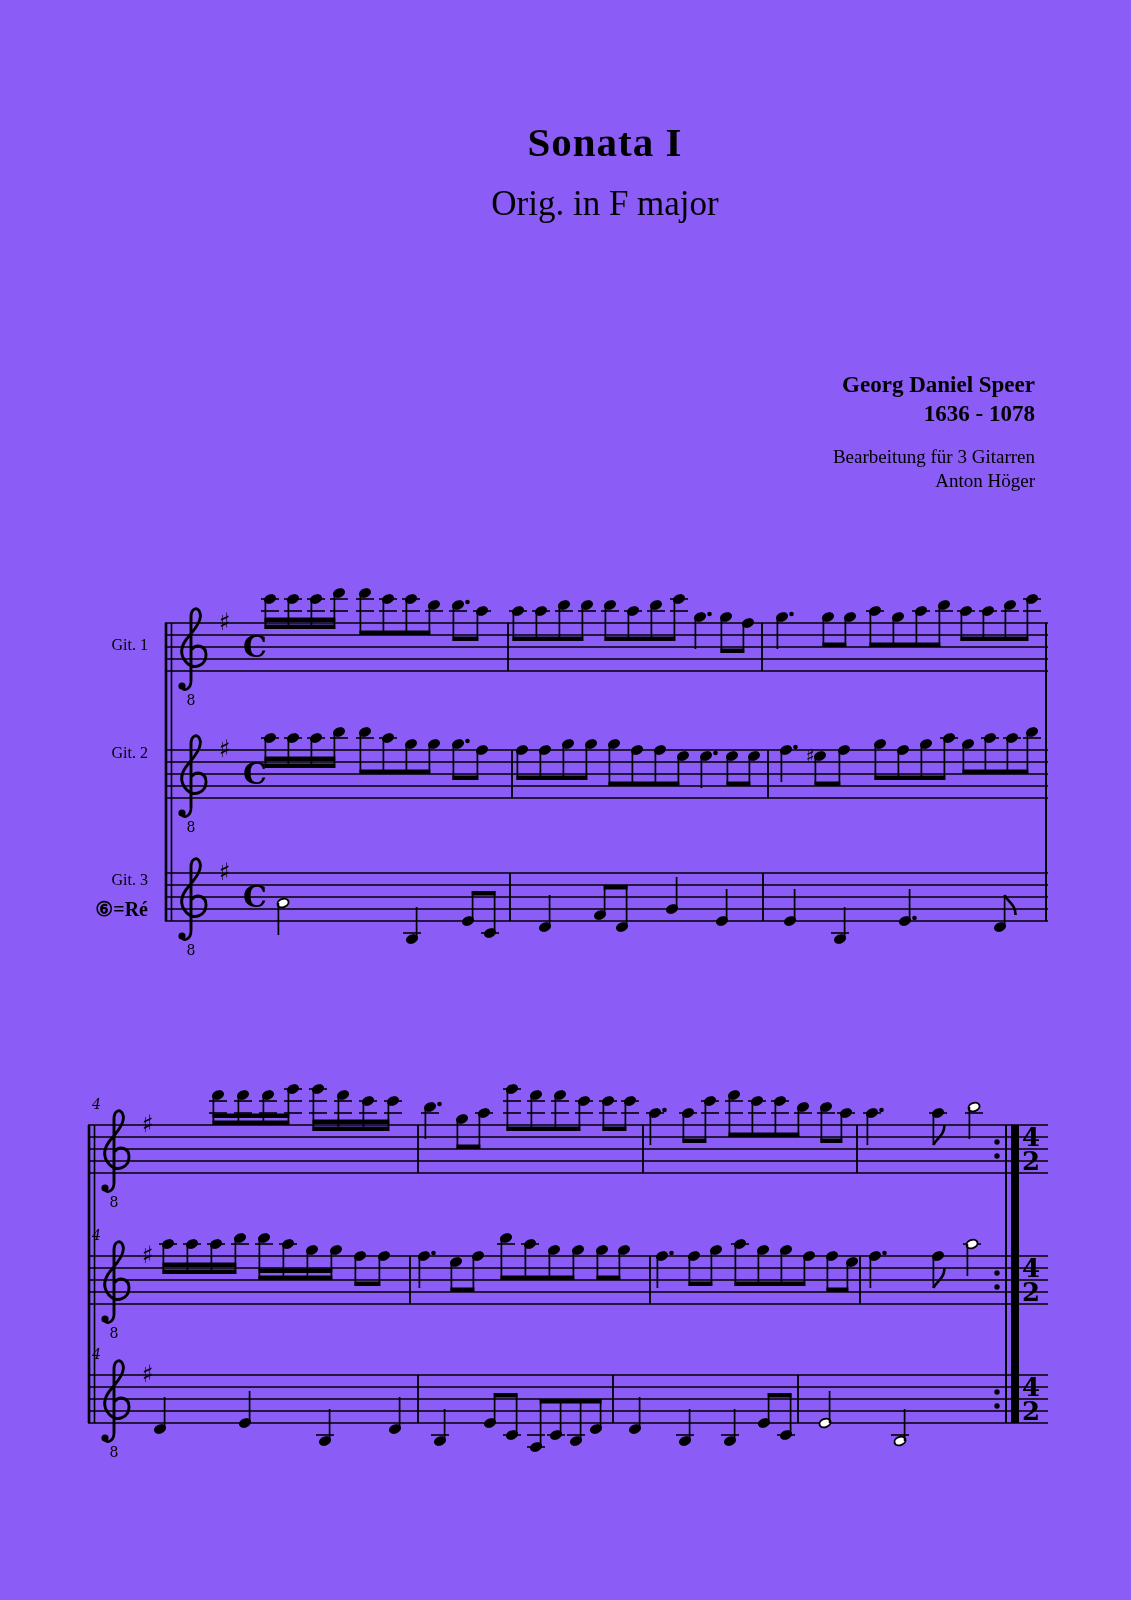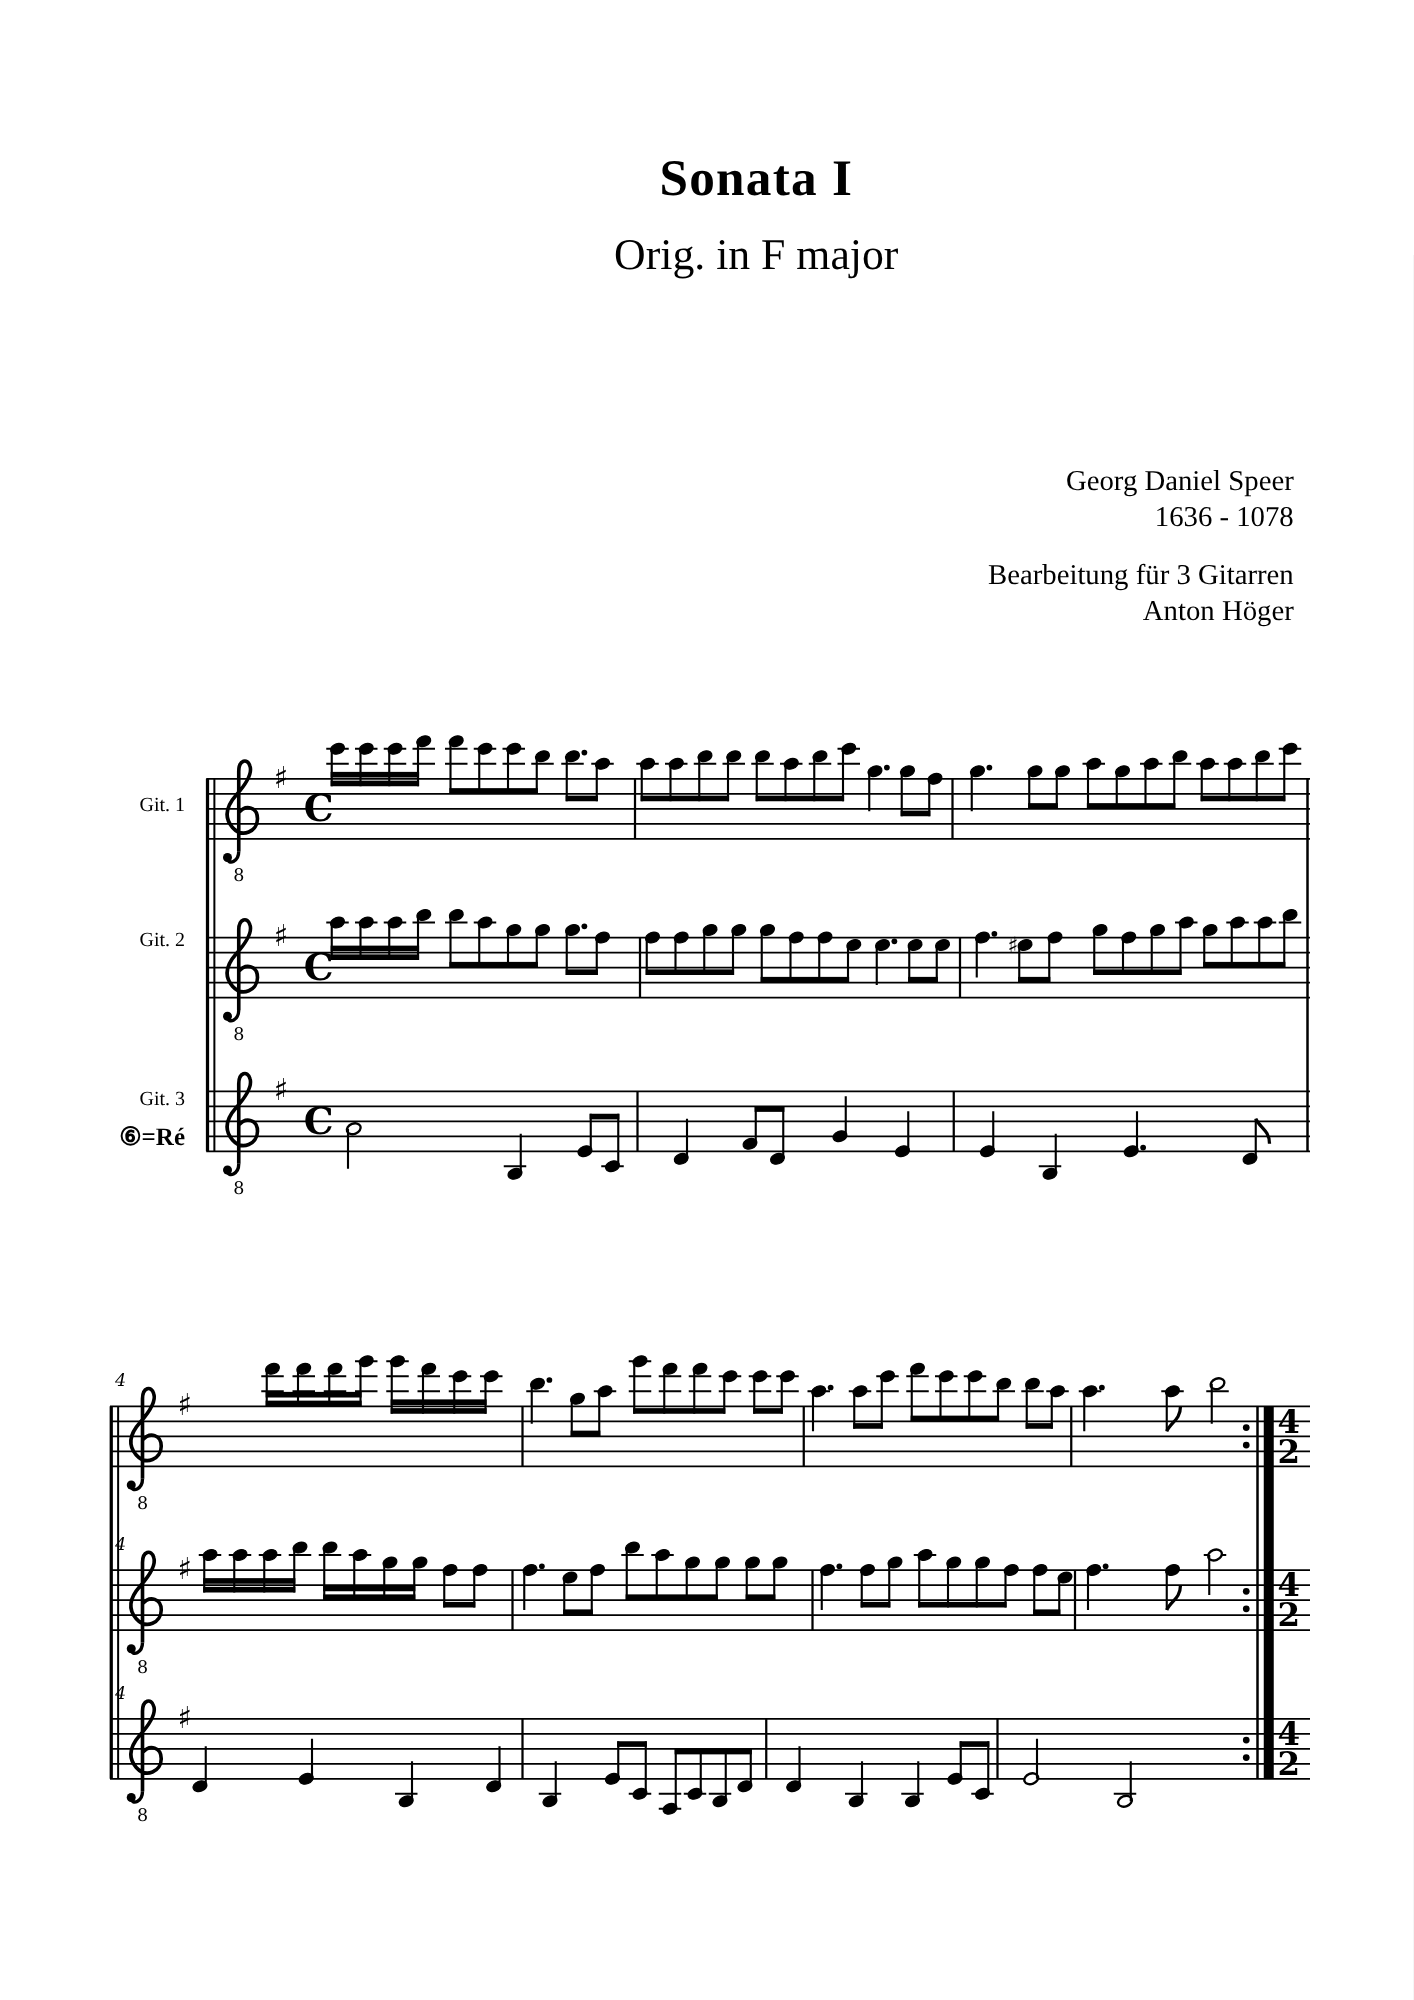--- a/index.html
+++ b/index.html
@@ -1,31 +1,31 @@
 <!DOCTYPE html>
 <html><head>
 <meta charset="utf-8">
 <style>
   html,body{margin:0;padding:0;background:#e8e8e8;}
   .page{
     position:relative;
     width:1131px;height:1600px;
-    background:#ffffff;
+    background:#8b5cf6;
     margin:0 auto;
     overflow:hidden;
     color:#000;
     font-family:"Liberation Serif", serif;
   }
   .abs{position:absolute;}
   .title-block{left:80px;width:1050px;top:118px;text-align:center;}
   .title{font-size:41px;font-weight:bold;letter-spacing:1px;}
   .subtitle{font-size:35px;margin-top:18px;}
   .credits{left:431px;width:604px;top:371px;text-align:right;line-height:1.25;}
-  .composer,.dates{font-size:23px;font-weight:normal;}
-  .arr-block{margin-top:16px;font-size:23px;line-height:1.3;}
+  .composer,.dates{font-size:23px;font-weight:bold;}
+  .arr-block{margin-top:16px;font-size:19px;line-height:1.3;}
   .part-label{font-size:16px;text-align:right;width:92px;left:56px;}
   .tuning{font-size:20px;text-align:right;width:92px;left:56px;font-weight:bold;}
   .footer{left:431px;width:604px;top:1481px;text-align:right;font-size:19px;}
   svg text{font-family:"DejaVu Serif", serif;}
 </style>
 </head>
 <body>
 
 <div class="page">
 

